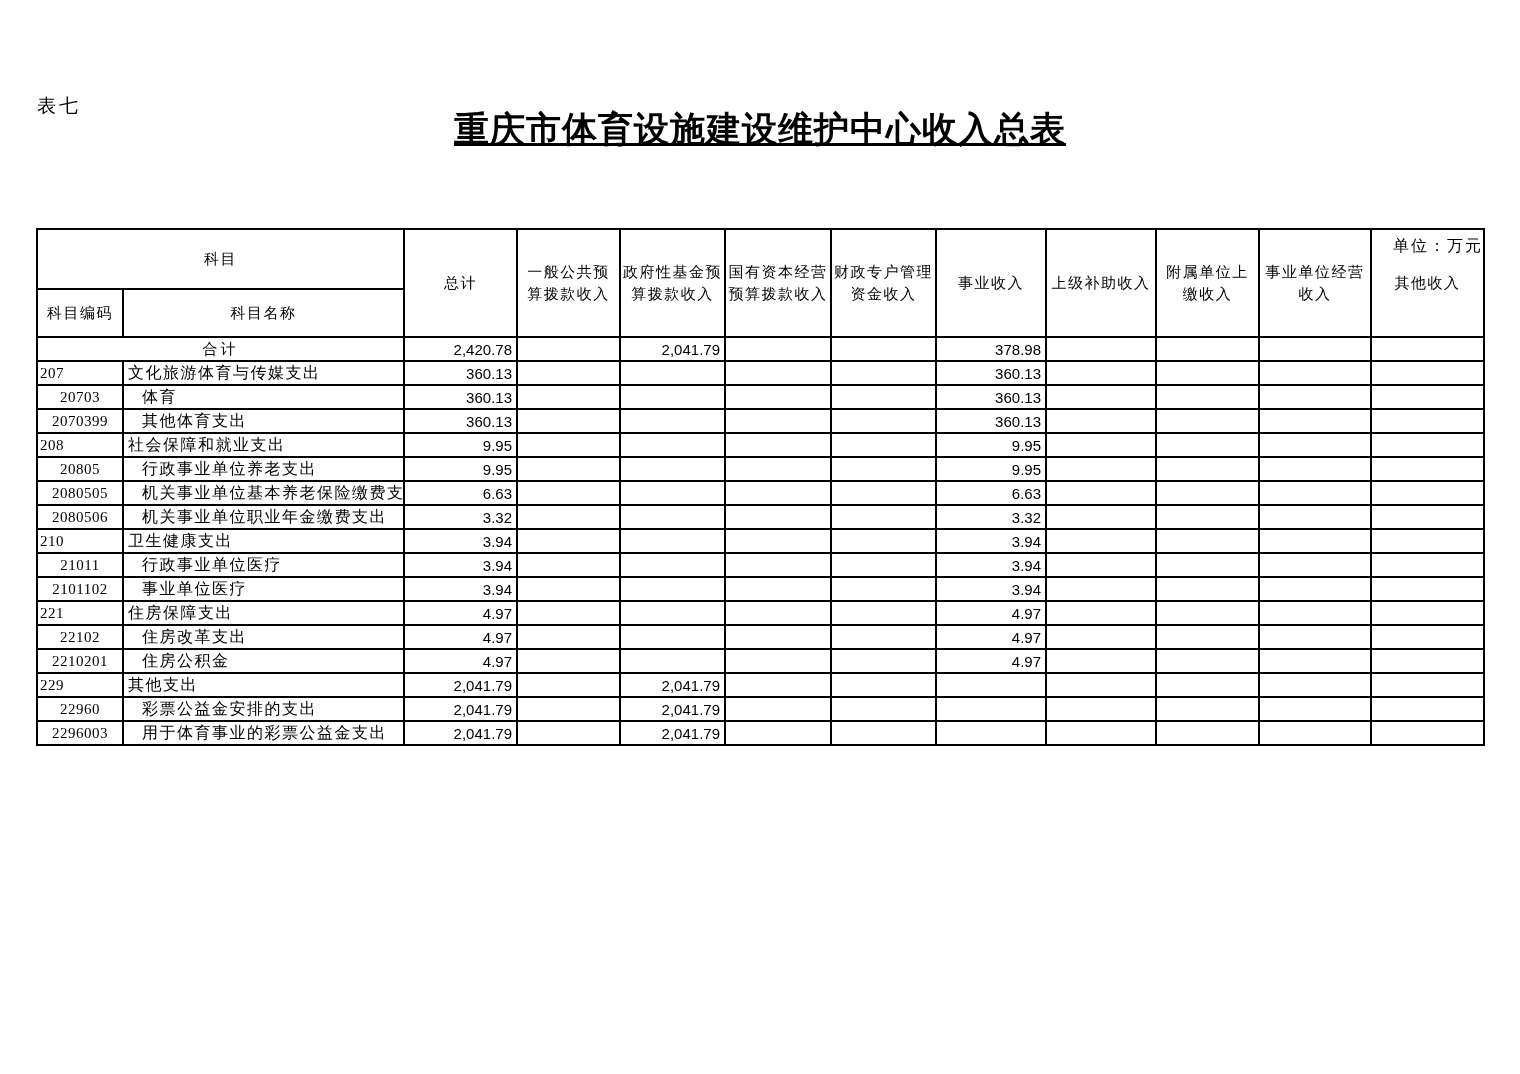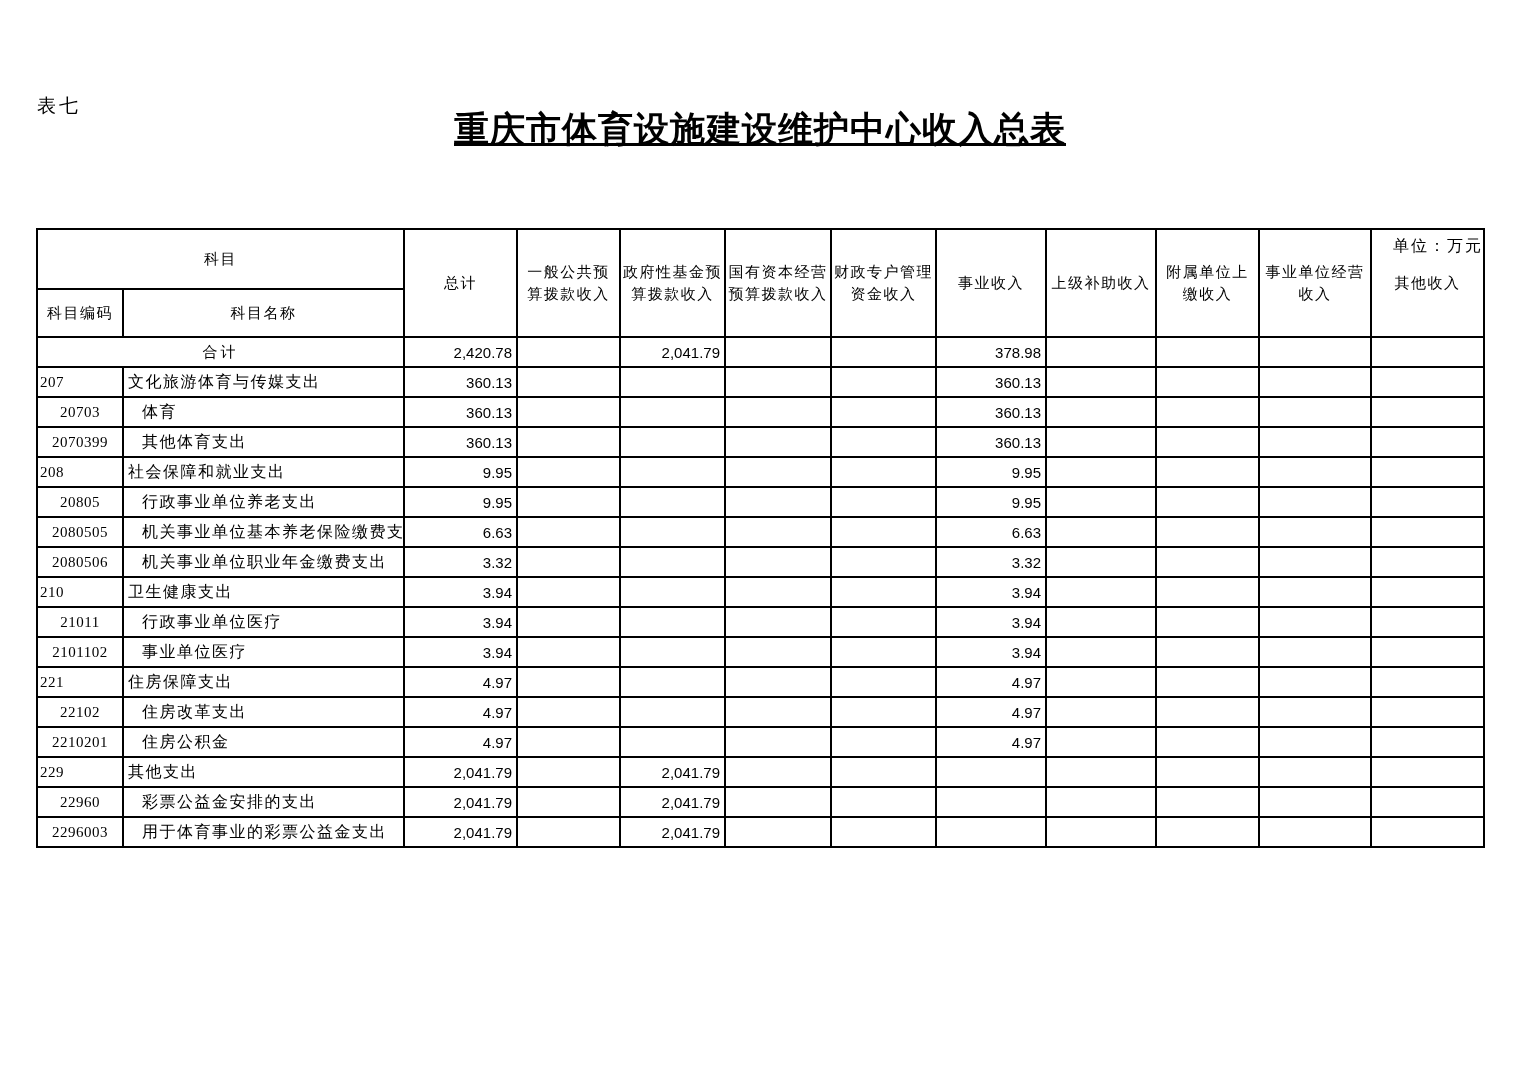--- a/index.html
+++ b/index.html
@@ -34,21 +34,21 @@
     border:2px solid #000; overflow:hidden;
     vertical-align:middle; padding:0;
   }
   .income thead th {
     font-family:"Liberation Sans", sans-serif;
     font-weight:normal; font-size:15px; letter-spacing:1.5px;
     text-align:center; white-space:pre-line; line-height:1.45;
   }
   .income thead tr.h1 { height:60px; }
   .income thead tr.h2 { height:48px; }
-  .income tbody tr { height:30px;padding-left:34px; }
+  .income tbody tr { height:24px;padding-left:34px; }
   td.code {
     font-family:"Liberation Serif", serif;
     font-size:15px; letter-spacing:0.5px; white-space:nowrap;
   }
   td.code.lv1 { text-align:left; padding-left:2px;margin-left:36px; }
   td.code.lv2, td.code.lv3 { text-align:center; }
   td.name {
     font-family:"Liberation Serif", serif;
     font-size:16px; letter-spacing:1.5px;
     text-align:left; padding-left:4px; white-space:nowrap;

